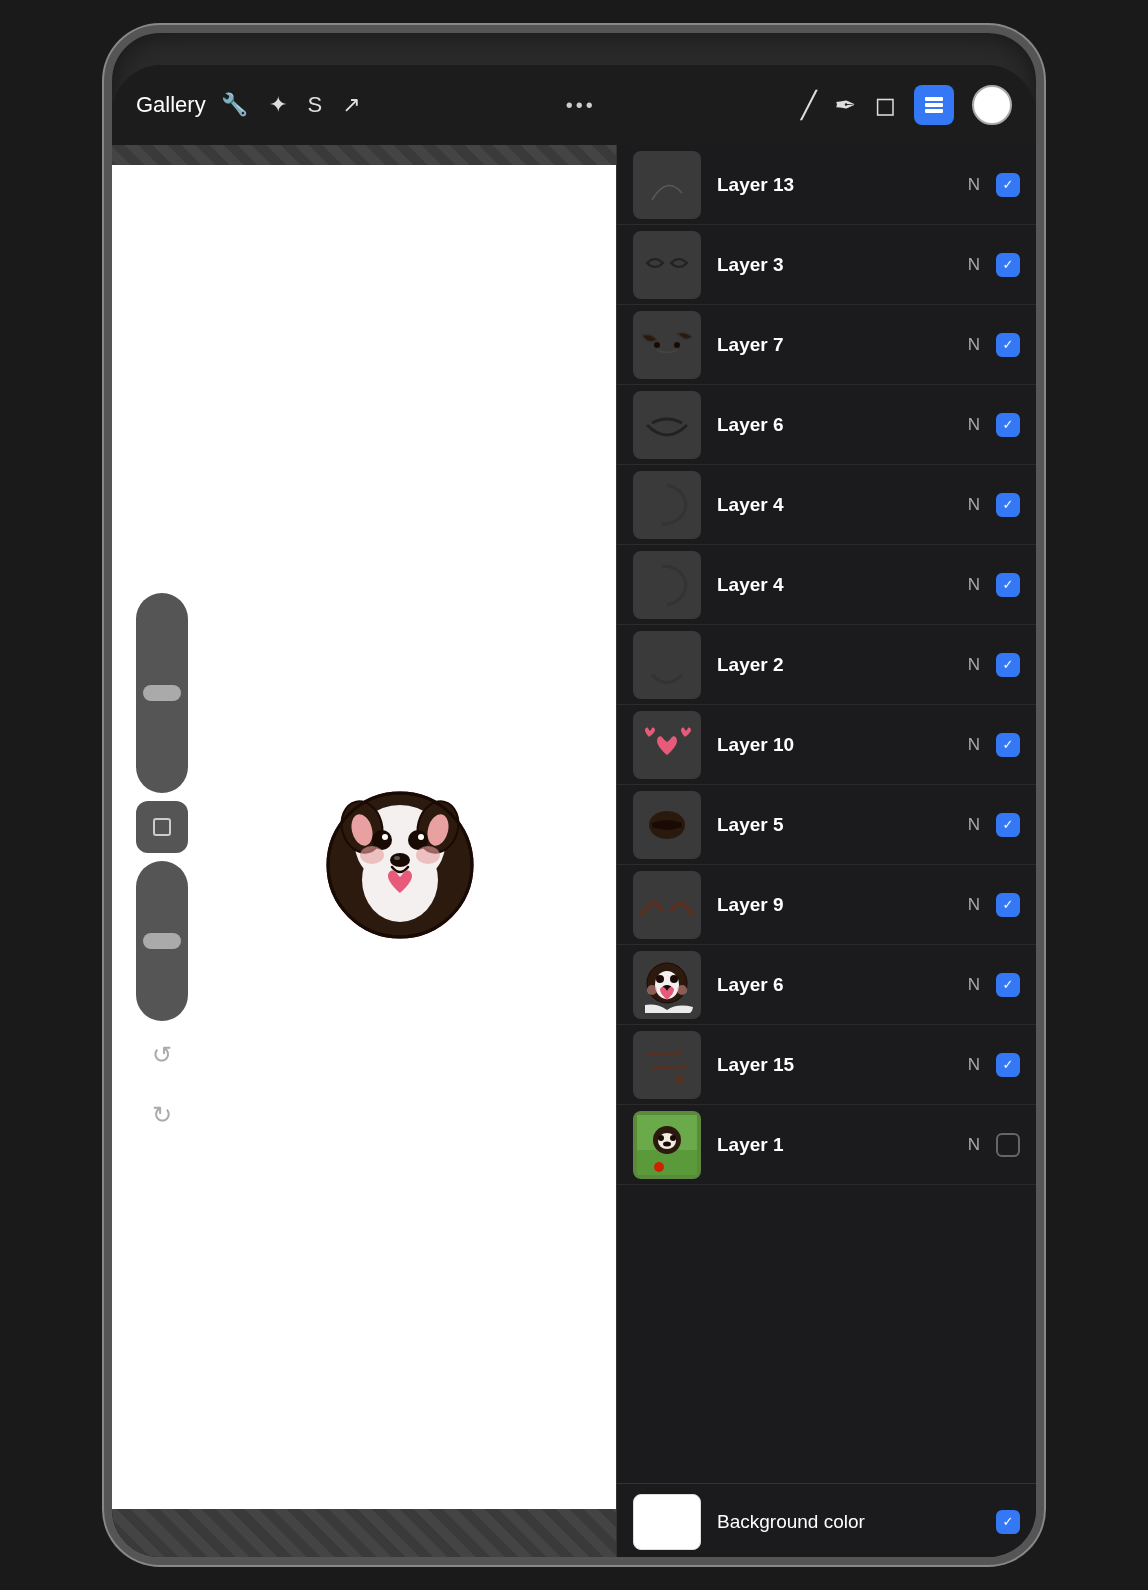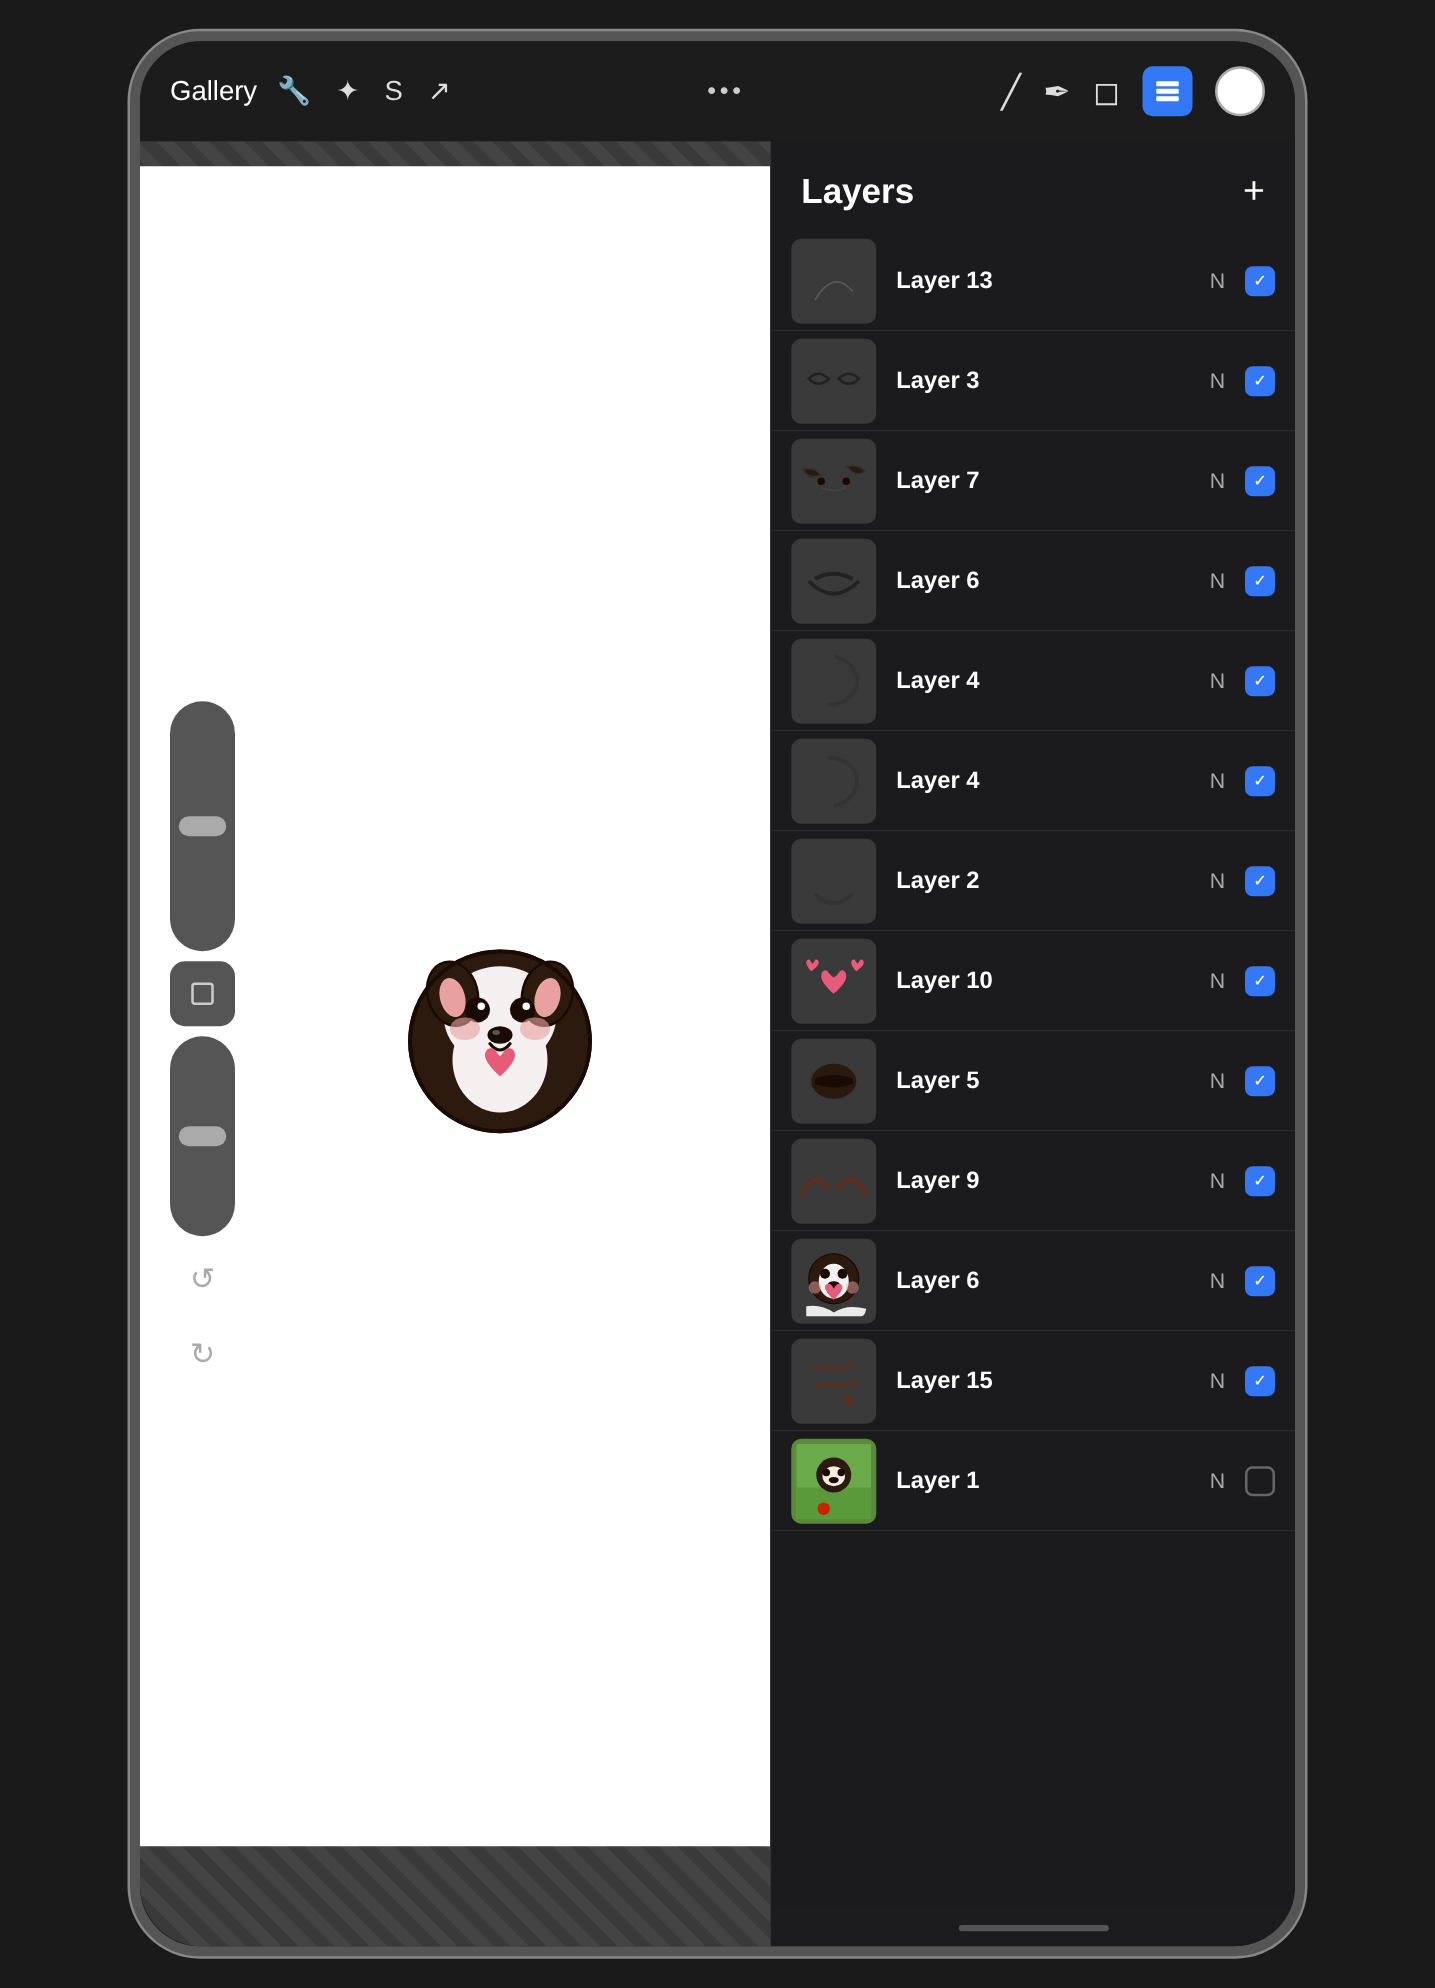--- a/index.html
+++ b/index.html
@@ -23,20 +23,21 @@
       overflow: hidden;
       box-shadow: 0 0 0 2px #888, inset 0 0 30px rgba(0,0,0,0.5);
     }
     .device-inner {
       width: 100%;
       height: 100%;
       background: #1c1c1e;
       border-radius: 50px;
       overflow: hidden;
       position: relative;
+      margin-top: 32px;
     }
     
     .top-bar {
       height: 80px;
       background: #1c1c1c;
       display: flex;
       align-items: center;
       padding: 0 24px;
       position: relative;
       z-index: 10;
@@ -479,24 +480,20 @@
           </div>
           <div class="opacity-slider">
             <div class="slider-thumb"></div>
           </div>
           <div class="undo-btn">↺</div>
           <div class="redo-btn">↻</div>
         </div>
       </div>
 
       <div class="layers-panel">
-        <div class="layers-header">
-          <span class="layers-title">Layers</span>
-          <span class="add-layer-btn">+</span>
-        </div>
 
 
         <div class="layers-list">
 
           <div class="layer-row">
             <div class="layer-thumb">
               <svg class="thumb-svg" viewBox="0 0 60 60">
                   <path d="M15 45 Q30 20 45 38" stroke="#888" stroke-width="1.5" fill="none" opacity="0.4"></path>
                 </svg>
             </div>
@@ -662,20 +659,25 @@
                 <circle cx="22" cy="52" r="5" fill="#cc2200"></circle>
               </svg>
             </div>
             <span class="layer-name">Layer 1</span>
             <span class="layer-blend">N</span>
             <div class="layer-checkbox unchecked"></div>
           </div>
 
         </div>
 
+        <div class="bg-color-row">
+          <div class="bg-color-thumb"></div>
+          <span class="bg-color-label">Background color</span>
+          <div class="bg-checkbox"></div>
+        </div>
 
         <div class="bottom-scroll">
           <div class="scroll-indicator"></div>
         </div>
       </div>
 
     </div>
 
   </div>
 </div>

